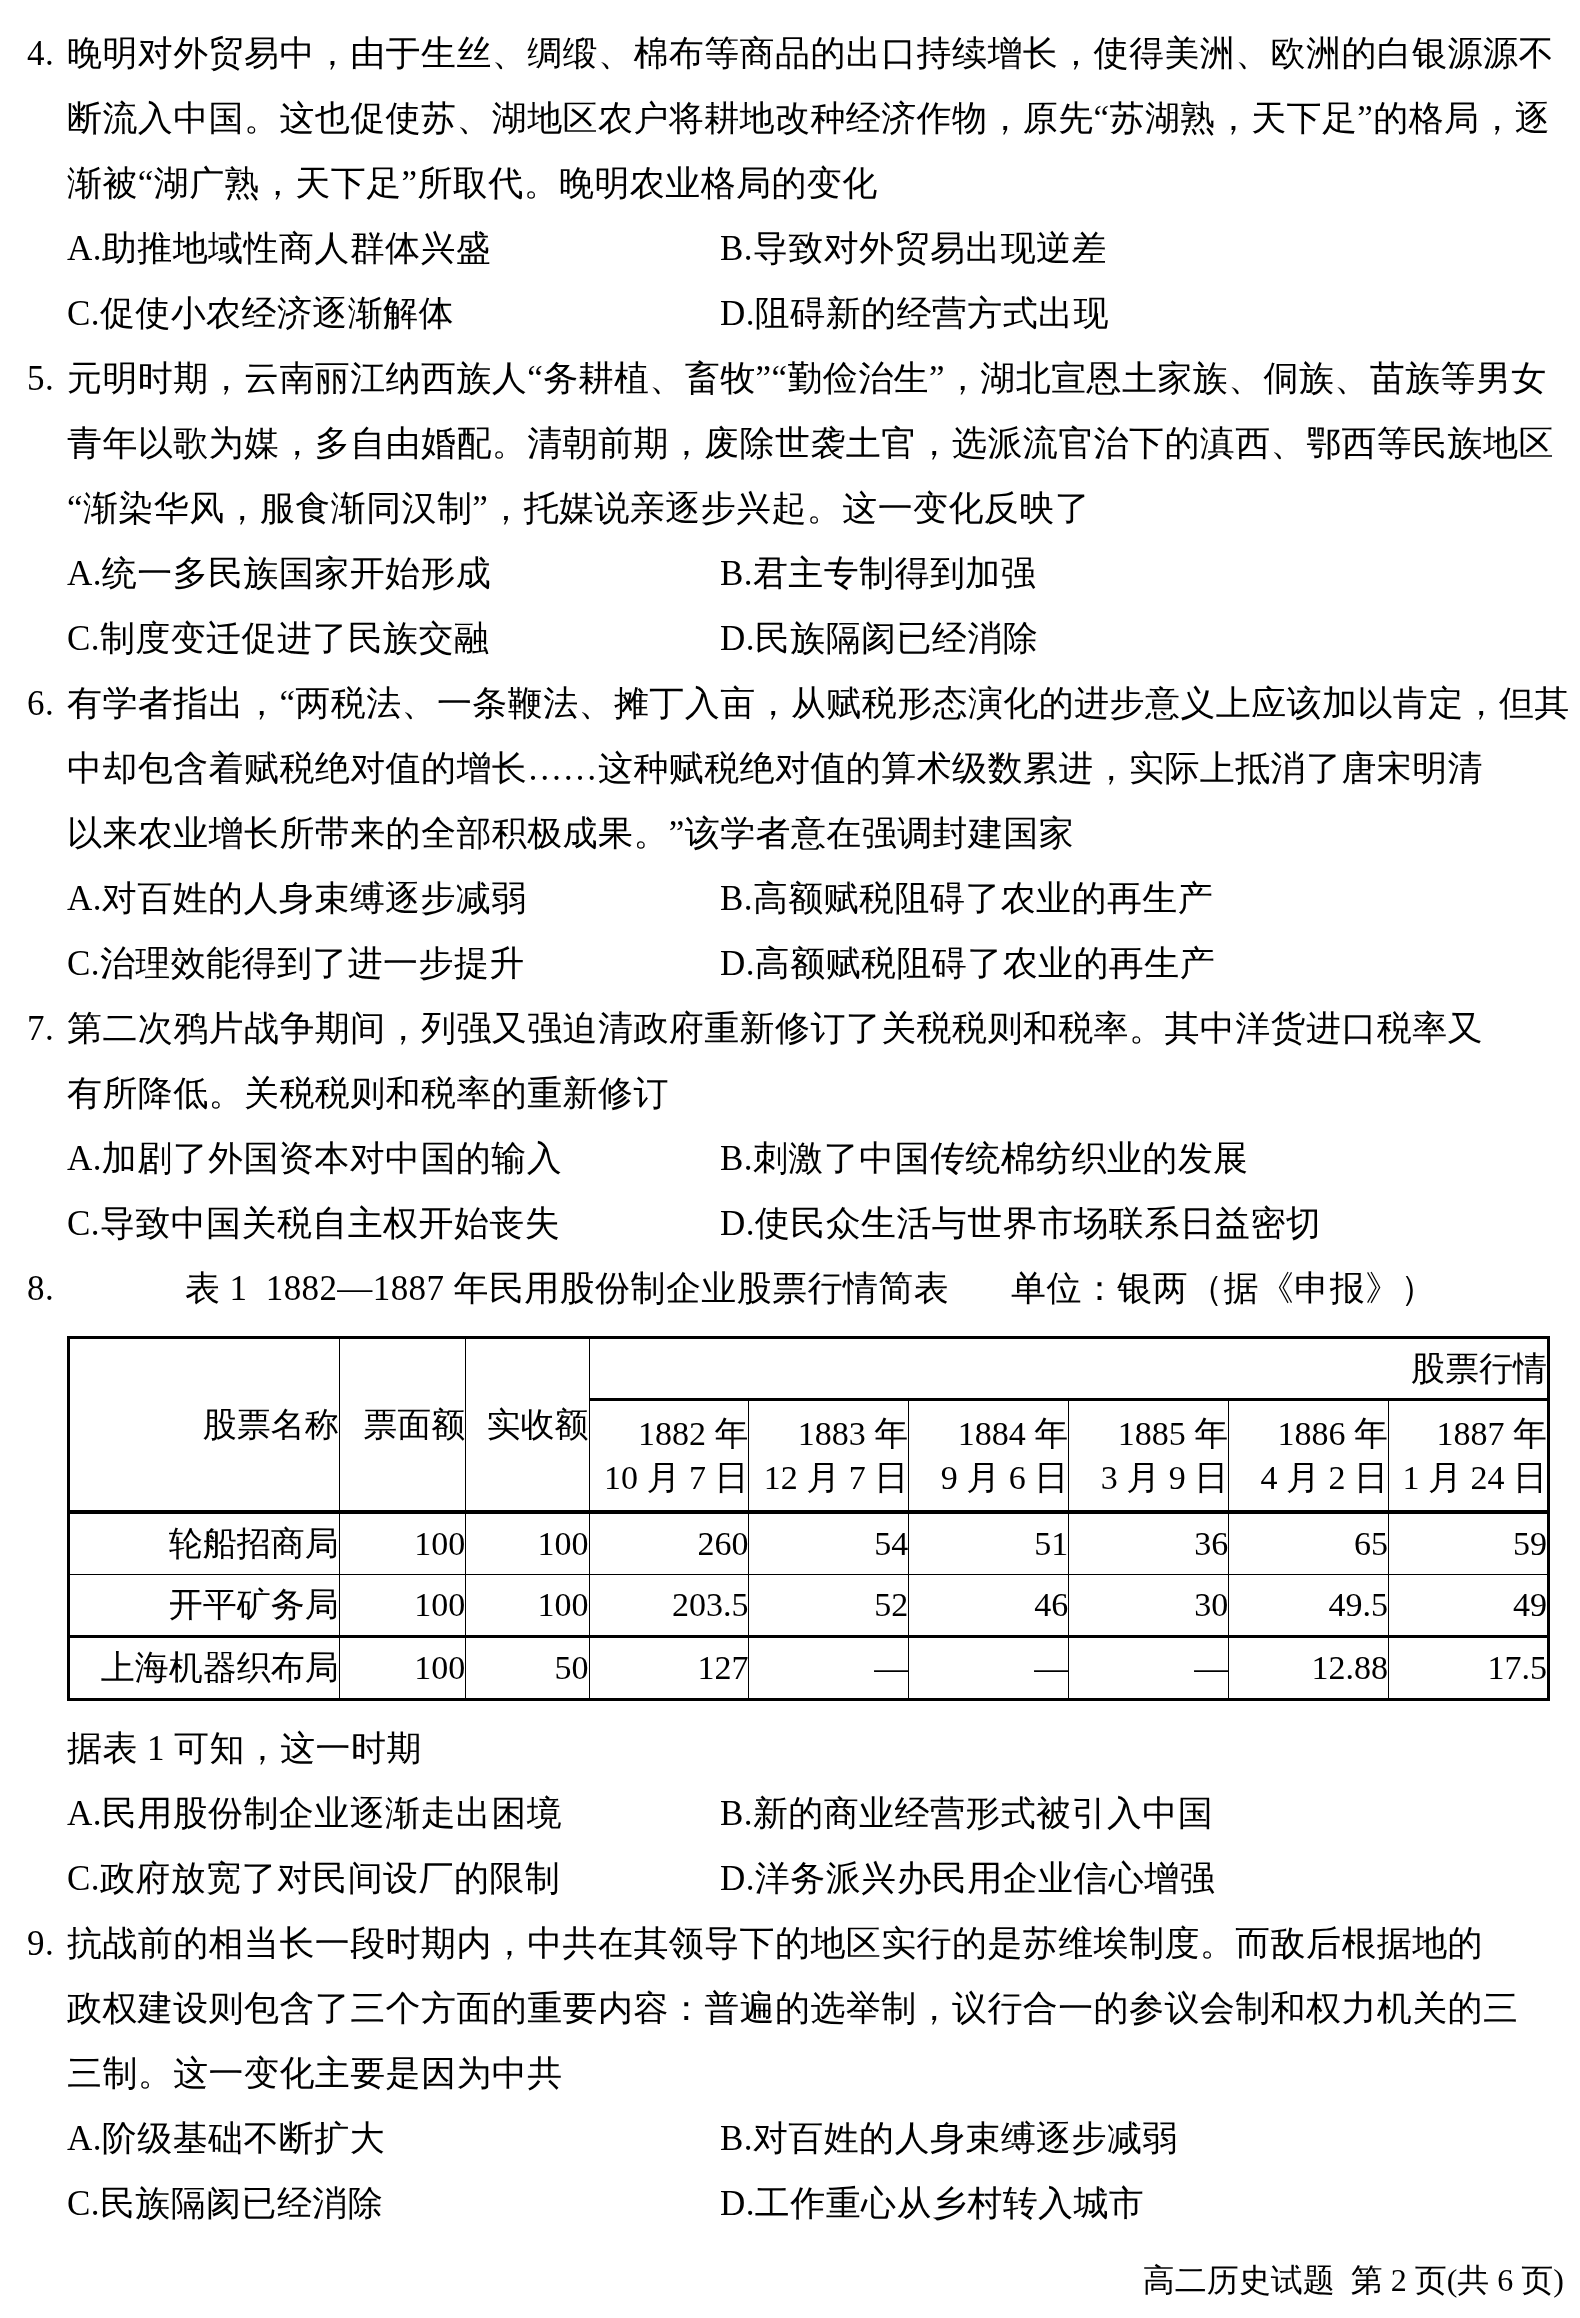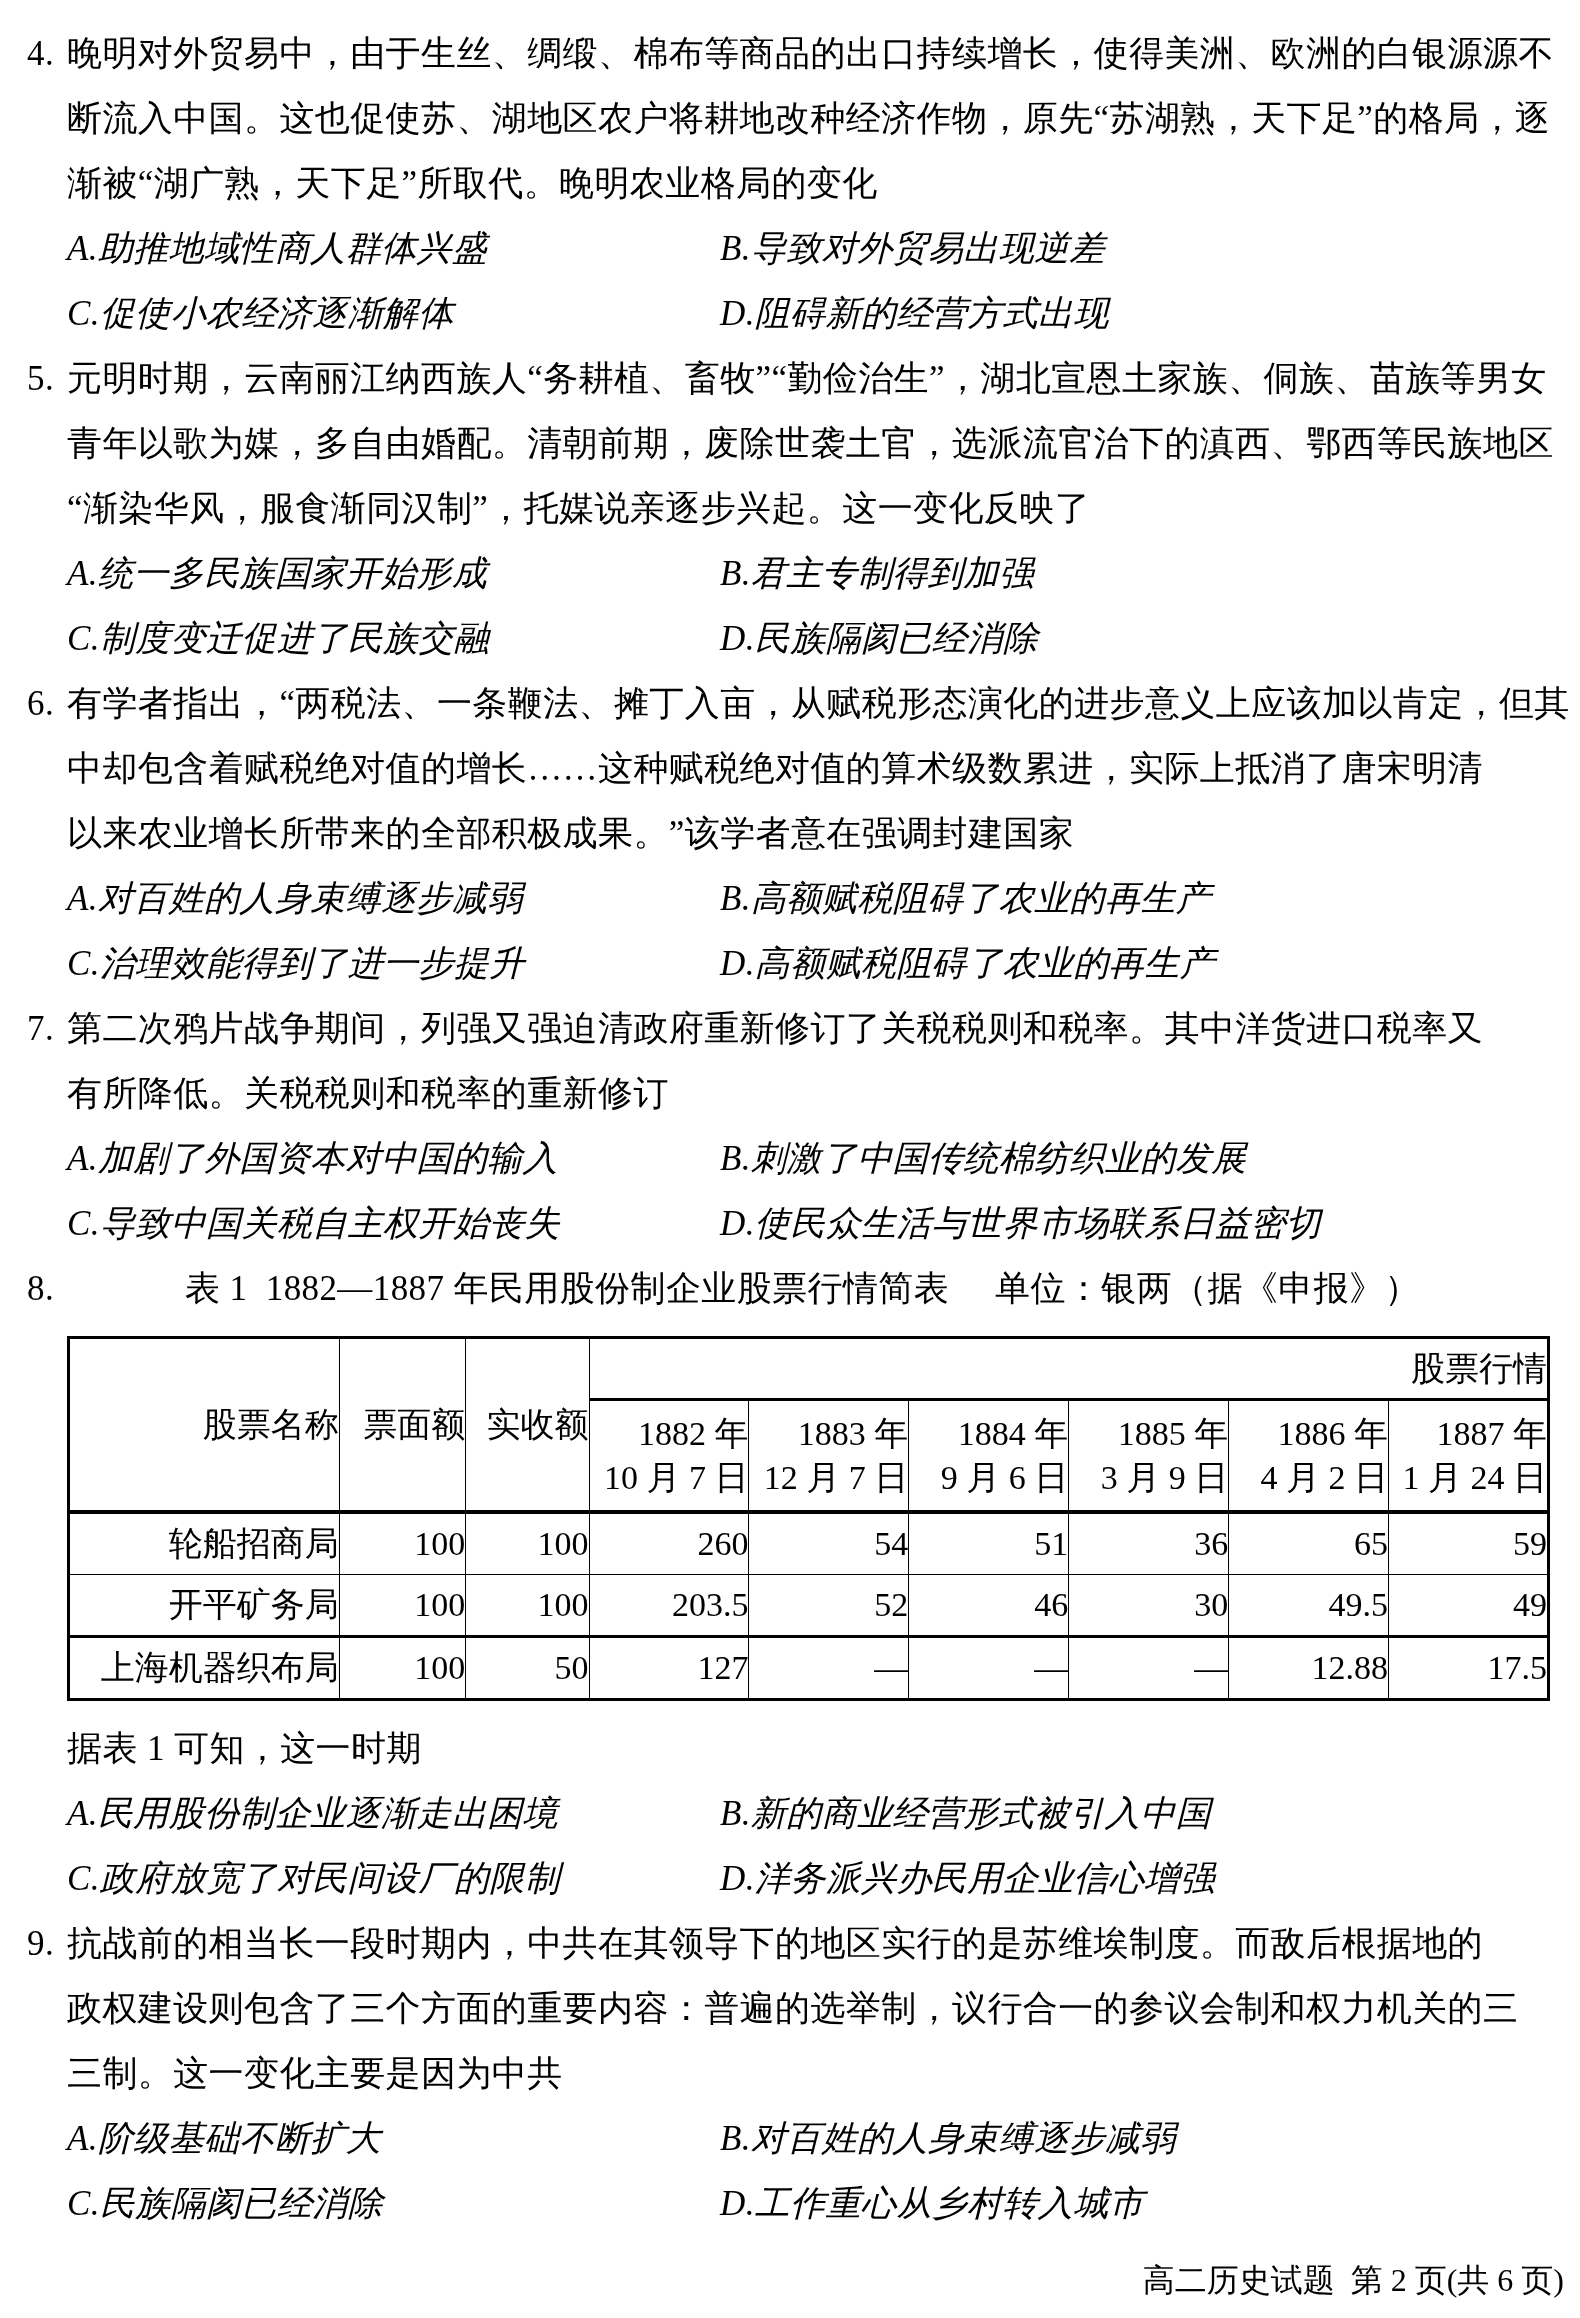--- a/index.html
+++ b/index.html
@@ -17,25 +17,25 @@
   .qline {
     font-size: 35px;
     line-height: 65px;
     height: 65px;
     white-space: pre;
     letter-spacing: 0.4px;
   }
   .first { display: flex; }
   .qnum { width: 40px; flex: none; }
   .cont { padding-left: 40px; }
-  .optrow { display: flex; padding-left: 40px; font-style: italic; }
+  .optrow { display: flex; padding-left: 40px; }
   .opt-left { width: 653px; flex: none; }
   
   .q8-title-wrap { padding-left: 118px; }
-  .q8-unit { margin-left: 46px; }
+  .q8-unit { margin-left: 62px; }
   
   .stock-table {
     border-collapse: collapse;
     table-layout: fixed;
     width: 1483px;
     margin: 15px 0 0 40px;
     border: 3.4px solid #000;
     font-size: 34px;
   }
   .stock-table td {

